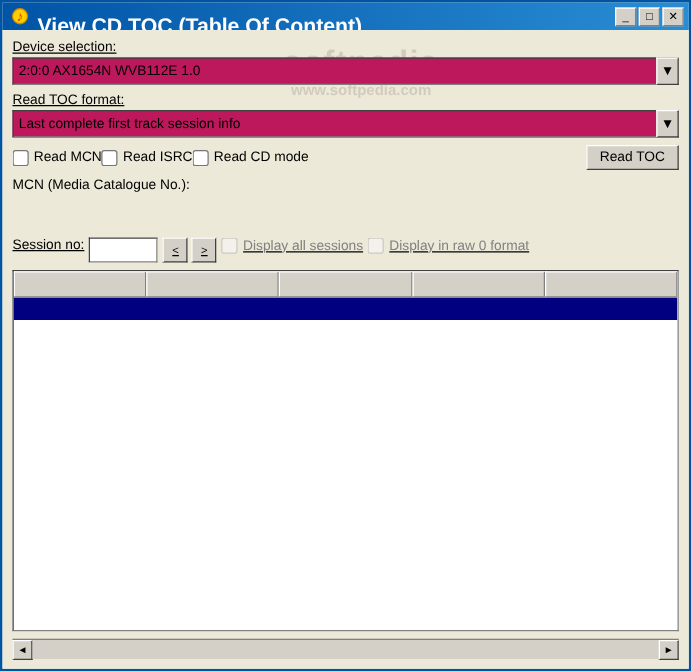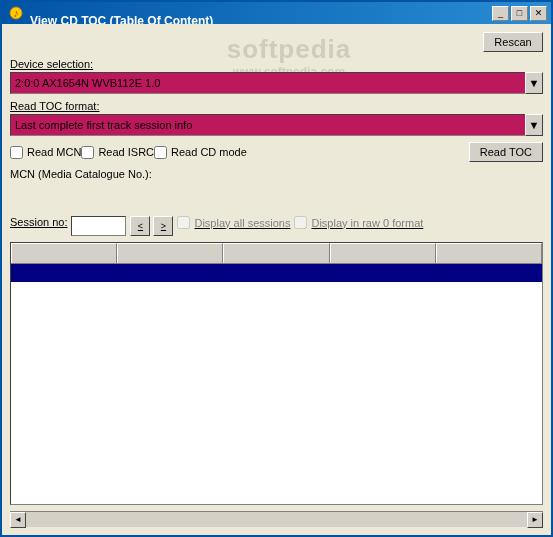--- a/index.html
+++ b/index.html
@@ -50,21 +50,21 @@
       width: 16px;
       height: 16px;
       display: flex;
       align-items: center;
       justify-content: center;
     }
 
     .title-text {
       color: white;
       font-weight: bold;
-      font-size: 12px;
+      font-size: 17px;
       margin-top: 16px;
     }
 
     .title-buttons {
       display: flex;
       gap: 2px;
     }
 
     .title-btn {
       width: 17px;
@@ -361,23 +361,20 @@
     </div>
   </div>
 
   <div class="content">
 
     <div class="watermark">
       <div style="font-size:26px; color:rgba(160,150,140,0.35); font-weight:bold; letter-spacing:1px;">softpedia</div>
       <div style="font-size:12px; color:rgba(160,150,140,0.35); text-align:center;">www.softpedia.com</div>
     </div>
 
-    <div class="rescan-row">
-      <button class="btn">Rescan</button>
-    </div>
 
     <div class="form-row">
       <div class="section-label">Device selection:</div>
       <div class="dropdown-wrapper">
         <select class="device-select">
           <option>2:0:0 AX1654N WVB112E 1.0</option>
         </select>
         <div class="dropdown-arrow">▼</div>
       </div>
     </div>

